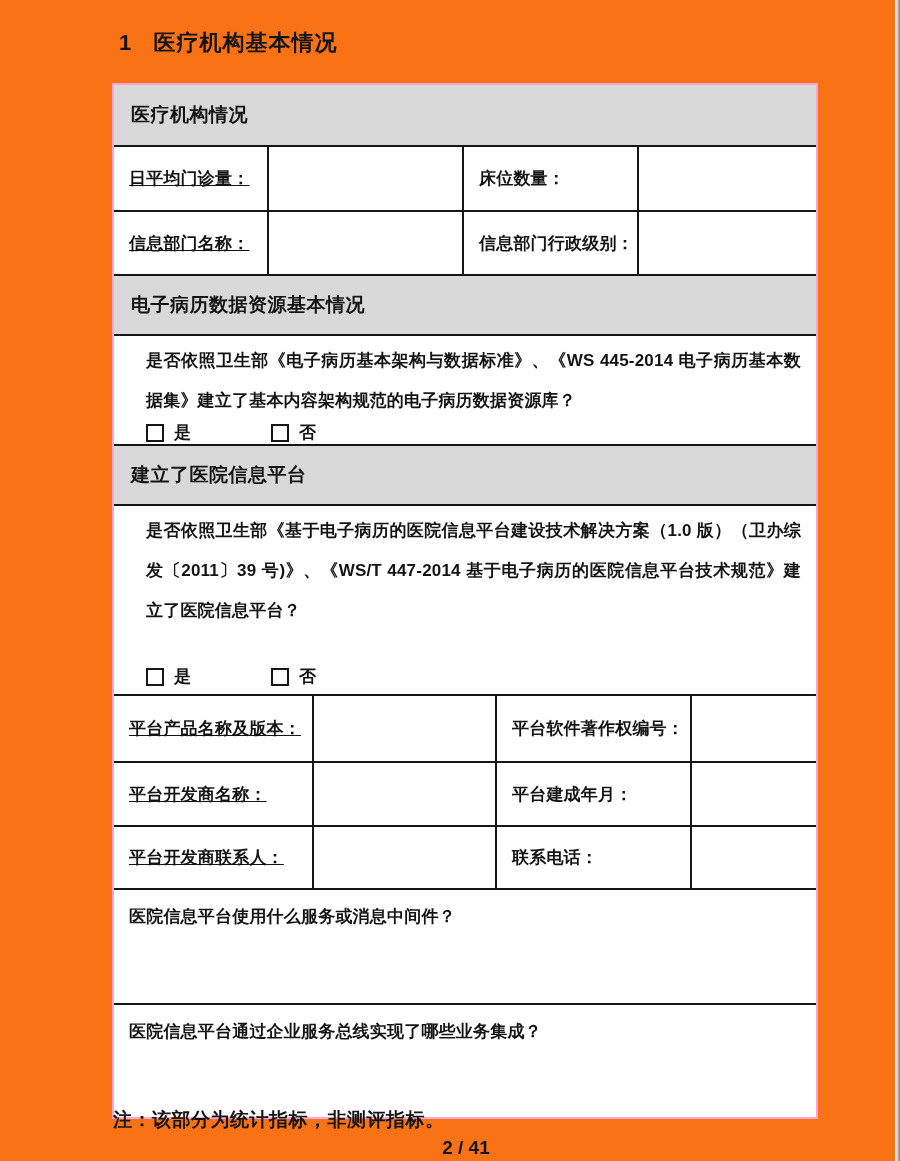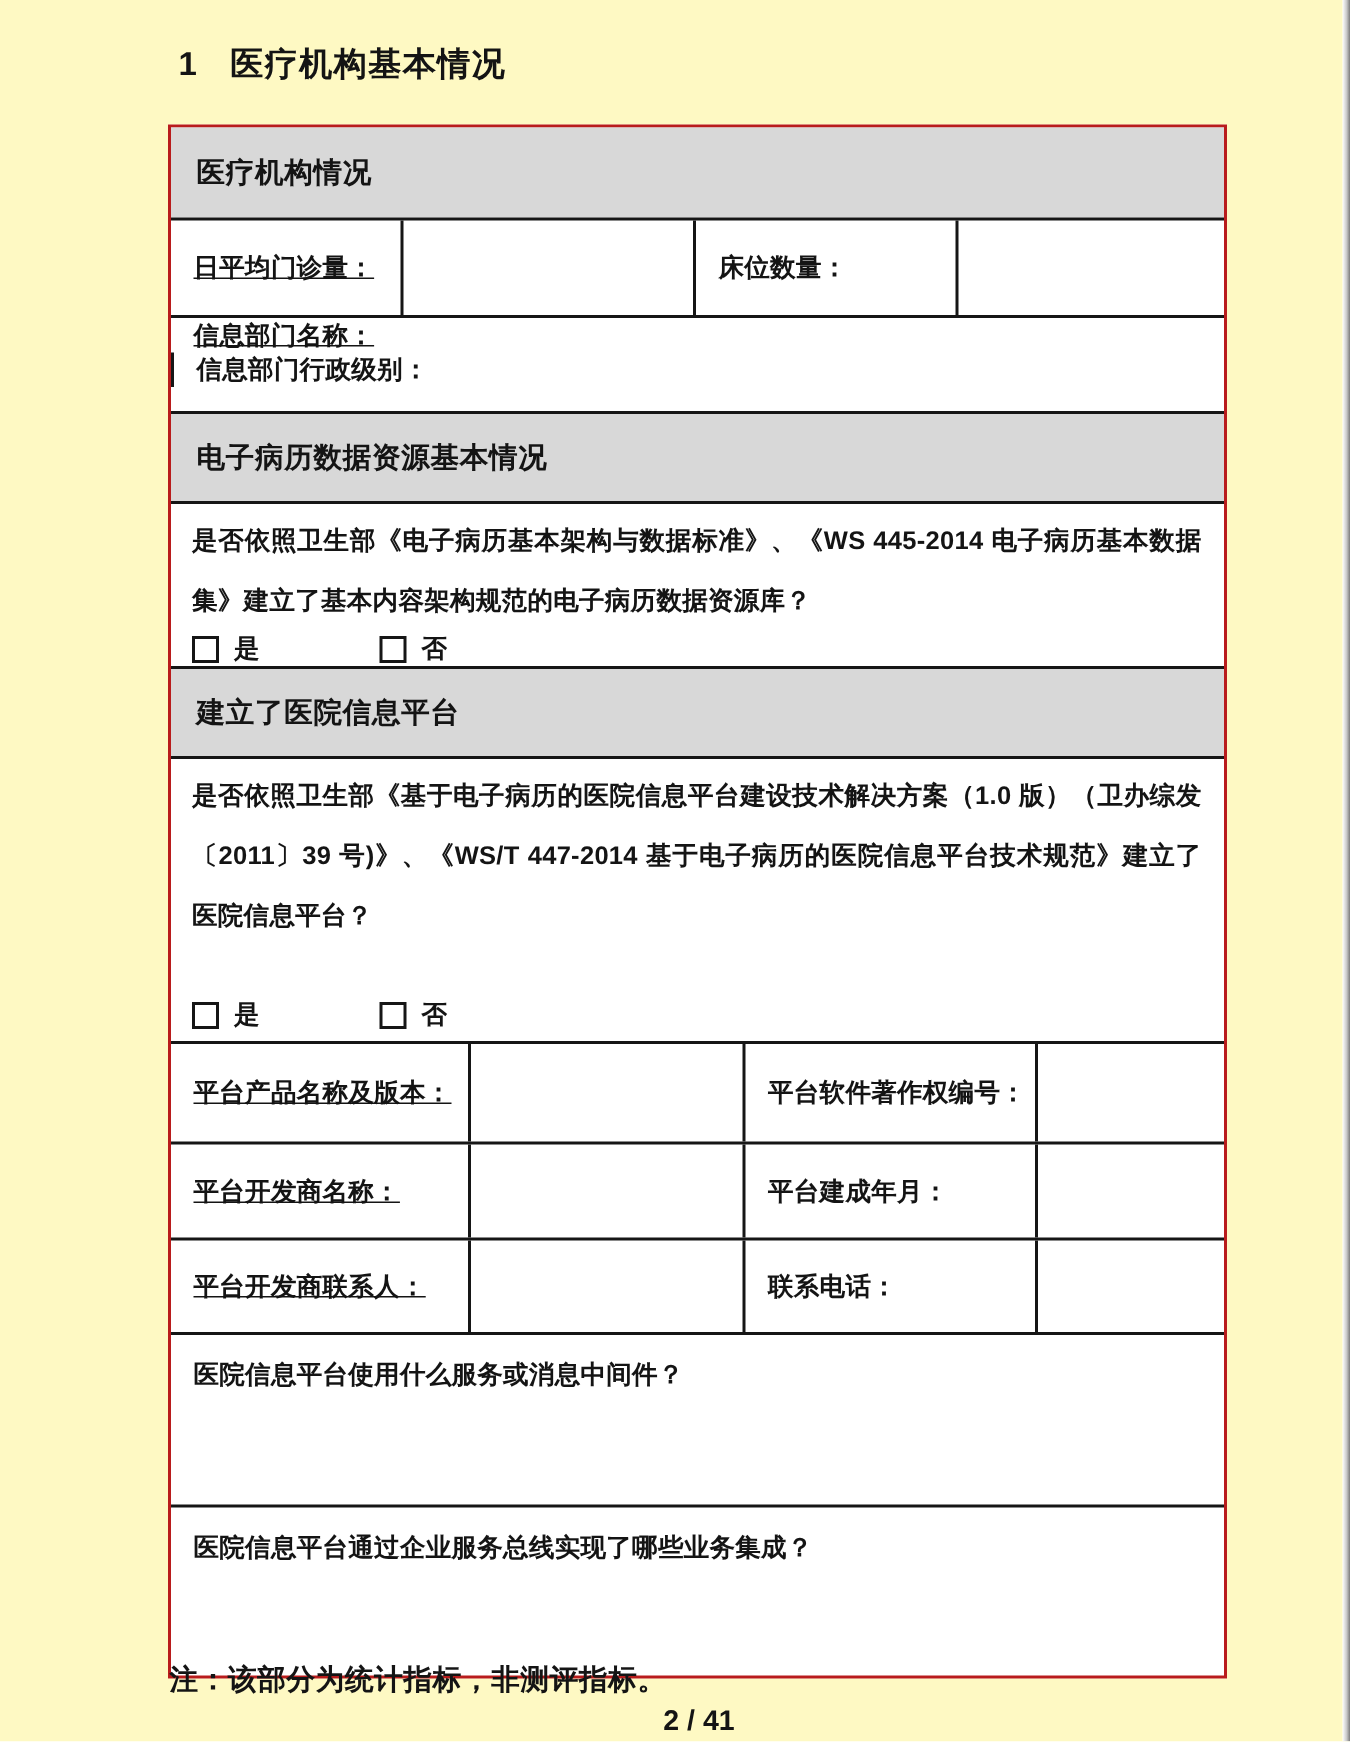--- a/index.html
+++ b/index.html
@@ -1,31 +1,31 @@
 <!DOCTYPE html>
 <html><head>
 <meta charset="utf-8">
 <style>
   html,body { margin:0; padding:0; background:#ffffff; }
   .page {
-    position:relative; width:900px; height:1161px; background:#fef9c3;
+    position:relative; width:900px; height:1161px; background:#f97316;
     font-family:"Liberation Sans","DejaVu Sans",sans-serif;
     font-weight:bold; color:#141414; overflow:hidden;
   }
   .edge-right {
     position:absolute; top:0; right:0; width:5px; height:1161px;
     background:linear-gradient(to right,#ffffff,#c9c9c9 55%,#7b7b7b);
   }
   .doc-title {
     position:absolute; left:119px; top:28px; font-size:22px;
     white-space:pre; letter-spacing:1px;
   }
   .doc-table {
     position:absolute; left:112px; top:83px; width:706px;
-    border:2px solid #b91c1c; box-sizing:border-box; background:#ffffff;
+    border:2px solid #f9a8d4; box-sizing:border-box; background:#ffffff;
   }
   .trow { display:flex; border-top:2px solid #161616; box-sizing:border-box; }
   .trow:first-child { border-top:none; }
   .sec-header {
     background:#d8d8d8; height:60px; align-items:center;
     padding-left:17px; font-size:19px; letter-spacing:0.5px;
   }
   .cell {
     box-sizing:border-box; border-left:2px solid #161616;
     display:flex; align-items:center; padding-left:15px;
@@ -36,21 +36,21 @@
   .org-row .c1 { width:153px; }
   .org-row .c2 { width:195px; }
   .org-row .c3 { width:175px; }
   .org-row .c4 { width:179px; }
   .plat-row .c1 { width:198px;text-align:center; }
   .plat-row .c2 { width:183px; }
   .plat-row .c3 { width:195px; }
   .plat-row .c4 { width:126px; }
   .qcell {
     flex-direction:column; align-items:stretch;
-    padding:5px 15px 9px 14px; font-size:17px;
+    padding:5px 15px 9px 32px; font-size:17px;
   }
   .qcell .qtext { line-height:40px; text-align:justify; letter-spacing:0.2px; }
   .cbrow { display:flex; align-items:center; margin-top:auto; height:26px; }
   .cb {
     width:14px; height:14px; border:2px solid #161616;
     display:inline-block; margin-right:10px; background:#fff; flex:0 0 auto;
   }
   .cb-gap { margin-left:80px; }
   .blankcell { flex-direction:row; align-items:stretch; padding:8px 15px 14px 15px; }
   .blankcell .qtext { line-height:38px; }
@@ -72,21 +72,21 @@
 
     <div class="trow sec-header">医疗机构情况</div>
 
     <div class="trow org-row">
       <div class="cell c1">日平均门诊量：</div>
       <div class="cell c2"></div>
       <div class="cell c3">床位数量：</div>
       <div class="cell c4"></div>
     </div>
 
-    <div class="trow org-row" style="height:64px;flex-direction:column;">
+    <div class="trow org-row" style="height:64px;">
       <div class="cell c1">信息部门名称：</div>
       <div class="cell c2"></div>
       <div class="cell c3">信息部门行政级别：</div>
       <div class="cell c4"></div>
     </div>
 
     <div class="trow sec-header">电子病历数据资源基本情况</div>
 
     <div class="trow qcell" style="height:110px;">
       <div class="qtext">是否依照卫生部《电子病历基本架构与数据标准》、《WS 445-2014 电子病历基本数据集》建立了基本内容架构规范的电子病历数据资源库？</div>

